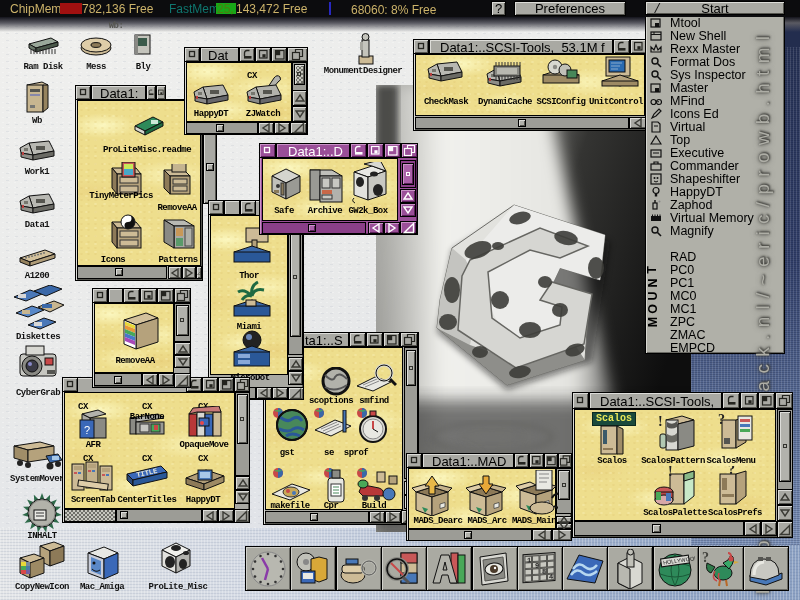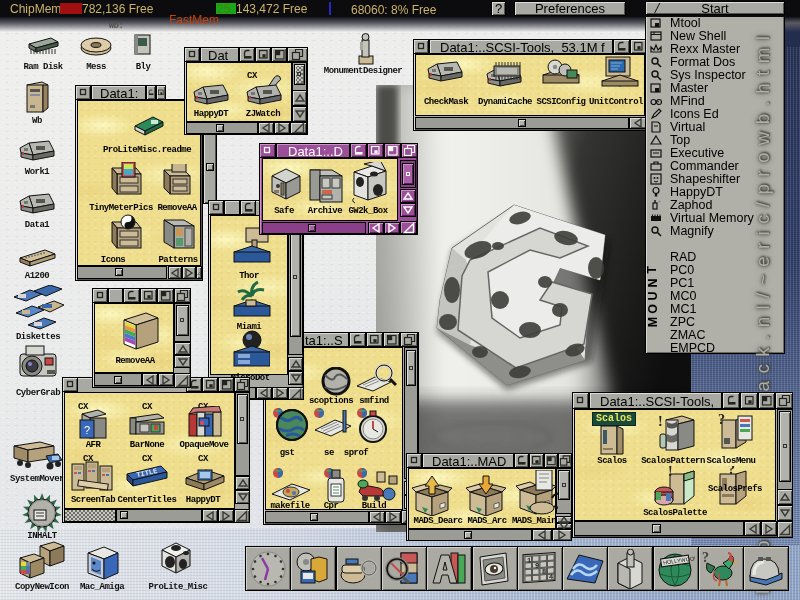--- a/index.html
+++ b/index.html
@@ -304,21 +304,21 @@
       <polygon points="10,2 34,2 39,8 15,8" fill="#cdbb96" stroke="#111" stroke-width="1"></polygon>
       <rect x="15" y="8" width="24" height="20" fill="#b5a27c" stroke="#111" stroke-width="1"></rect>
       <polygon points="10,2 15,8 15,28 10,22" fill="#8d7a58" stroke="#111" stroke-width="1"></polygon>
       <rect x="18" y="11" width="18" height="6" fill="#cdbb96" stroke="#333" stroke-width="1"></rect>
       <rect x="18" y="20" width="18" height="6" fill="#cdbb96" stroke="#333" stroke-width="1"></rect>
     </g>
     <rect x="20" y="0" width="13" height="15" fill="#c85858" stroke="#111"></rect>
     <rect x="22" y="2" width="9" height="11" fill="#48a8c8"></rect>
     <rect x="22" y="2" width="9" height="5" fill="#c8e858"></rect>
   </svg>
-<div class="lab" style="left:121px;top:203px">TinyMeterPics</div>
+<div class="lab" style="left:121px;top:191px">TinyMeterPics</div>
 <svg class="ab" style="left:158px;top:164px" width="40" height="36" viewBox="0 0 40 36">
     <polygon points="6,6 26,6 32,12 12,12" fill="#cdbb96" stroke="#111"></polygon>
     <rect x="12" y="12" width="20" height="18" fill="#b5a27c" stroke="#111"></rect>
     <polygon points="6,6 12,12 12,30 6,24" fill="#8d7a58" stroke="#111"></polygon>
     <rect x="15" y="15" width="14" height="5" fill="#cdbb96" stroke="#333"></rect>
     <rect x="15" y="22" width="14" height="5" fill="#cdbb96" stroke="#333"></rect>
     <rect x="14" y="-2" width="14" height="10" fill="#c4b490" stroke="#111"></rect>
   </svg>
 <div class="lab" style="left:177px;top:203px">RemoveAA</div>
 <svg class="ab" style="left:102px;top:214px" width="44" height="38" viewBox="0 0 44 38">
@@ -918,21 +918,21 @@
 <div class="lab" style="left:93px;top:440px">AFR</div>
 <div class="lab" style="left:147px;top:402px">CX</div>
 <svg class="ab" style="left:128px;top:410px" width="38" height="26" viewBox="0 0 38 26">
     <polygon points="2,8 30,4 36,8 8,12" fill="#b2b2ac" stroke="#111"></polygon>
     <rect x="2" y="8" width="6" height="16" fill="#8a8a84" stroke="#111"></rect>
     <rect x="8" y="12" width="28" height="12" fill="#9a9a94" stroke="#111"></rect>
     <rect x="12" y="14" width="9" height="8" fill="#c8c8c2" stroke="#333"></rect>
     <rect x="23" y="14" width="9" height="8" fill="#48a858" stroke="#333"></rect>
     <rect x="26" y="15" width="4" height="5" fill="#c84848"></rect>
   </svg>
-<div class="lab" style="left:147px;top:440px">BarNone</div>
+<div class="lab" style="left:147px;top:412px">BarNone</div>
 <div class="lab" style="left:203px;top:402px">CX</div>
 <svg class="ab" style="left:185px;top:406px" width="40" height="34" viewBox="0 0 40 34">
     <rect x="4" y="8" width="8" height="22" fill="#b83838" stroke="#111"></rect>
     <rect x="12" y="6" width="8" height="24" fill="#d8d8d2" stroke="#111"></rect>
     <rect x="20" y="8" width="8" height="22" fill="#3a68b8" stroke="#111"></rect>
     <rect x="28" y="6" width="8" height="24" fill="#cdbb96" stroke="#111"></rect>
     <polygon points="4,8 8,2 34,0 36,6 28,6 12,6" fill="#c87878" stroke="#111"></polygon>
     <rect x="14" y="12" width="10" height="8" fill="#3a68b8" stroke="#111"></rect>
     <circle cx="17" cy="17" r="2" fill="#e84848"></circle>
   </svg>
@@ -1388,21 +1388,21 @@
 <div class="lab" style="left:675px;top:508px">ScalosPalette</div>
 <svg class="ab" style="left:712px;top:466px" width="40" height="42" viewBox="0 0 40 42">
     <rect x="8" y="8" width="16" height="30" fill="#cdbb96" stroke="#111"></rect>
     <polygon points="24,8 34,5 34,30 24,38" fill="#b5a27c" stroke="#111"></polygon>
     <rect x="10" y="12" width="5" height="12" fill="#8d7a58"></rect>
     <rect x="10" y="28" width="12" height="3" fill="#8d7a58"></rect>
     <g transform="translate(16,-4)">
       <text x="0" y="12" font-family="Liberation Serif" font-weight="bold" font-size="14" fill="#222">?</text>
     </g>
   </svg>
-<div class="lab" style="left:735px;top:484px">ScalosPrefs</div>
+<div class="lab" style="left:735px;top:508px">ScalosPrefs</div>
 <div class="ab" style="left:245px;top:546px;width:46px;height:45px;background:#aaaaa2;border:1px solid #000;box-shadow:inset 1px 1px 0 #d0d0ca,inset -1px -1px 0 #6a6a64"></div>
 <svg class="ab" style="left:248px;top:549px" width="40" height="40" viewBox="0 0 40 40">
     <circle cx="20" cy="20" r="17" fill="#b8b8b0" stroke="#888"></circle>
     <g fill="#333">
       <circle transform="rotate(0 20 20)" cx="20" cy="5" r="1.3"></circle>
       <circle transform="rotate(30 20 20)" cx="20" cy="5" r="1.3"></circle>
       <circle transform="rotate(60 20 20)" cx="20" cy="5" r="1.3"></circle>
       <circle transform="rotate(90 20 20)" cx="20" cy="5" r="1.3"></circle>
       <circle transform="rotate(120 20 20)" cx="20" cy="5" r="1.3"></circle>
       <circle transform="rotate(150 20 20)" cx="20" cy="5" r="1.3"></circle>
@@ -1521,21 +1521,21 @@
     <polygon points="4,32 20,36 36,30 36,24 20,30 4,26" fill="#4878b8" stroke="#111"></polygon>
     <path d="M 4,28 Q 4,10 18,10 Q 33,10 33,26 L 20,31 Z" fill="#c8c8c2" stroke="#111"></path>
     <path d="M 8,26 Q 8,14 18,13" fill="none" stroke="#e8e8e2" stroke-width="3"></path>
     <rect x="12" y="8" width="5" height="4" fill="#555551"></rect>
     <rect x="20" y="8" width="5" height="4" fill="#555551"></rect>
   </svg>
 <div class="ab" style="left:0;top:0;width:800px;height:17px;background:#0c0c0e"></div>
 <div class="ab" style="left:10px;top:2px;font:12px 'Liberation Sans',sans-serif;color:#ccb36a">ChipMem</div>
 <div class="ab" style="left:60px;top:3px;width:22px;height:11px;background:#a01010"></div>
 <div class="ab" style="left:82px;top:2px;font:12px 'Liberation Sans',sans-serif;color:#ccb36a">782,136 Free</div>
-<div class="ab" style="left:169px;top:13px;font:12px 'Liberation Sans',sans-serif;color:#c2410c">FastMem</div>
+<div class="ab" style="left:169px;top:2px;font:12px 'Liberation Sans',sans-serif;color:#0f766e">FastMem</div>
 <div class="ab" style="left:216px;top:3px;width:20px;height:11px;background:#18a818"></div>
 <div class="ab" style="left:217px;top:2px;font:12px 'Liberation Sans',sans-serif;color:#4d7c0f">25,</div>
 <div class="ab" style="left:236px;top:2px;font:12px 'Liberation Sans',sans-serif;color:#ccb36a">143,472 Free</div>
 <div class="ab" style="left:329px;top:2px;width:2px;height:13px;background:#2828c0"></div>
 <div class="ab" style="left:351px;top:3px;font:12px 'Liberation Sans',sans-serif;color:#ccb36a">68060: 8% Free</div>
 <div class="btn" style="left:491px;top:1px;width:15px;height:15px;font:13px 'Liberation Sans',sans-serif">?</div>
 <div class="btn" style="left:514px;top:1px;width:112px;height:15px;font:13px 'Liberation Sans',sans-serif">Preferences</div>
 <div class="btn" style="left:645px;top:1px;width:140px;height:14px;font:13px 'Liberation Sans',sans-serif">Start</div>
 <div class="ab" style="left:655px;top:0px;font:bold italic 15px 'Liberation Serif',serif;color:#111">/</div>
 </body></html>

